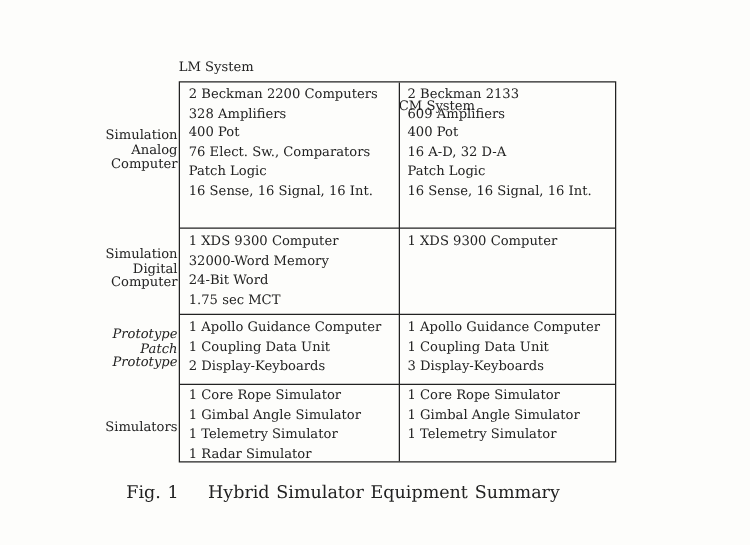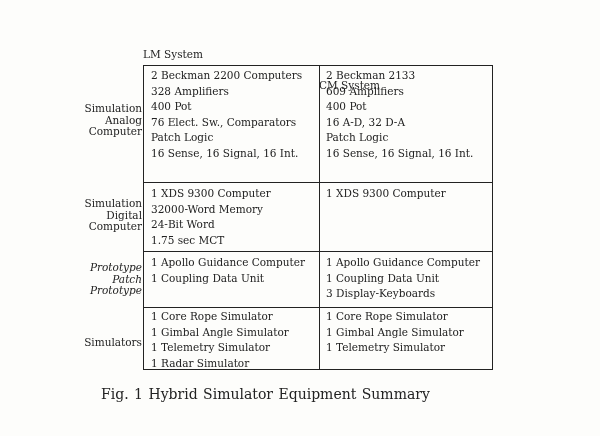--- a/index.html
+++ b/index.html
@@ -45,21 +45,21 @@
       font-size: 10.5px;
       line-height: 11.5px;
     }
     .caption {
       position: absolute;
       top: 386px; left: 101px;
       font-size: 14px;
       white-space: nowrap;
       word-spacing: 1px;
     }
-    .caption .fignum { }
+    .caption .fignum { margin-right: 18px; }
   </style>
 </head>
 <body>
 
 <div class="colhead" style="left:143px;">LM System</div>
 <div class="colhead" style="left:319px;margin-top:31px;">CM System</div>
 
 <div class="rowlabel" style="top:103px;">
   <div>Simulation</div>
   <div>Analog</div>
@@ -108,20 +108,21 @@
     <div>24-Bit Word</div>
     <div>1.75  sec MCT</div>
   </div>
   <div class="cell" style="left:182px; top:120px;">
     <div>1 XDS 9300 Computer</div>
   </div>
 
   <div class="cell" style="left:7px; top:189px;">
     <div>1 Apollo Guidance Computer</div>
     <div>1 Coupling Data Unit</div>
+    <div>2 Display-Keyboards</div>
   </div>
   <div class="cell" style="left:182px; top:189px;">
     <div>1 Apollo Guidance Computer</div>
     <div>1 Coupling Data Unit</div>
     <div>3 Display-Keyboards</div>
   </div>
 
   <div class="cell" style="left:7px; top:243px;">
     <div>1 Core Rope Simulator</div>
     <div>1 Gimbal Angle Simulator</div>

